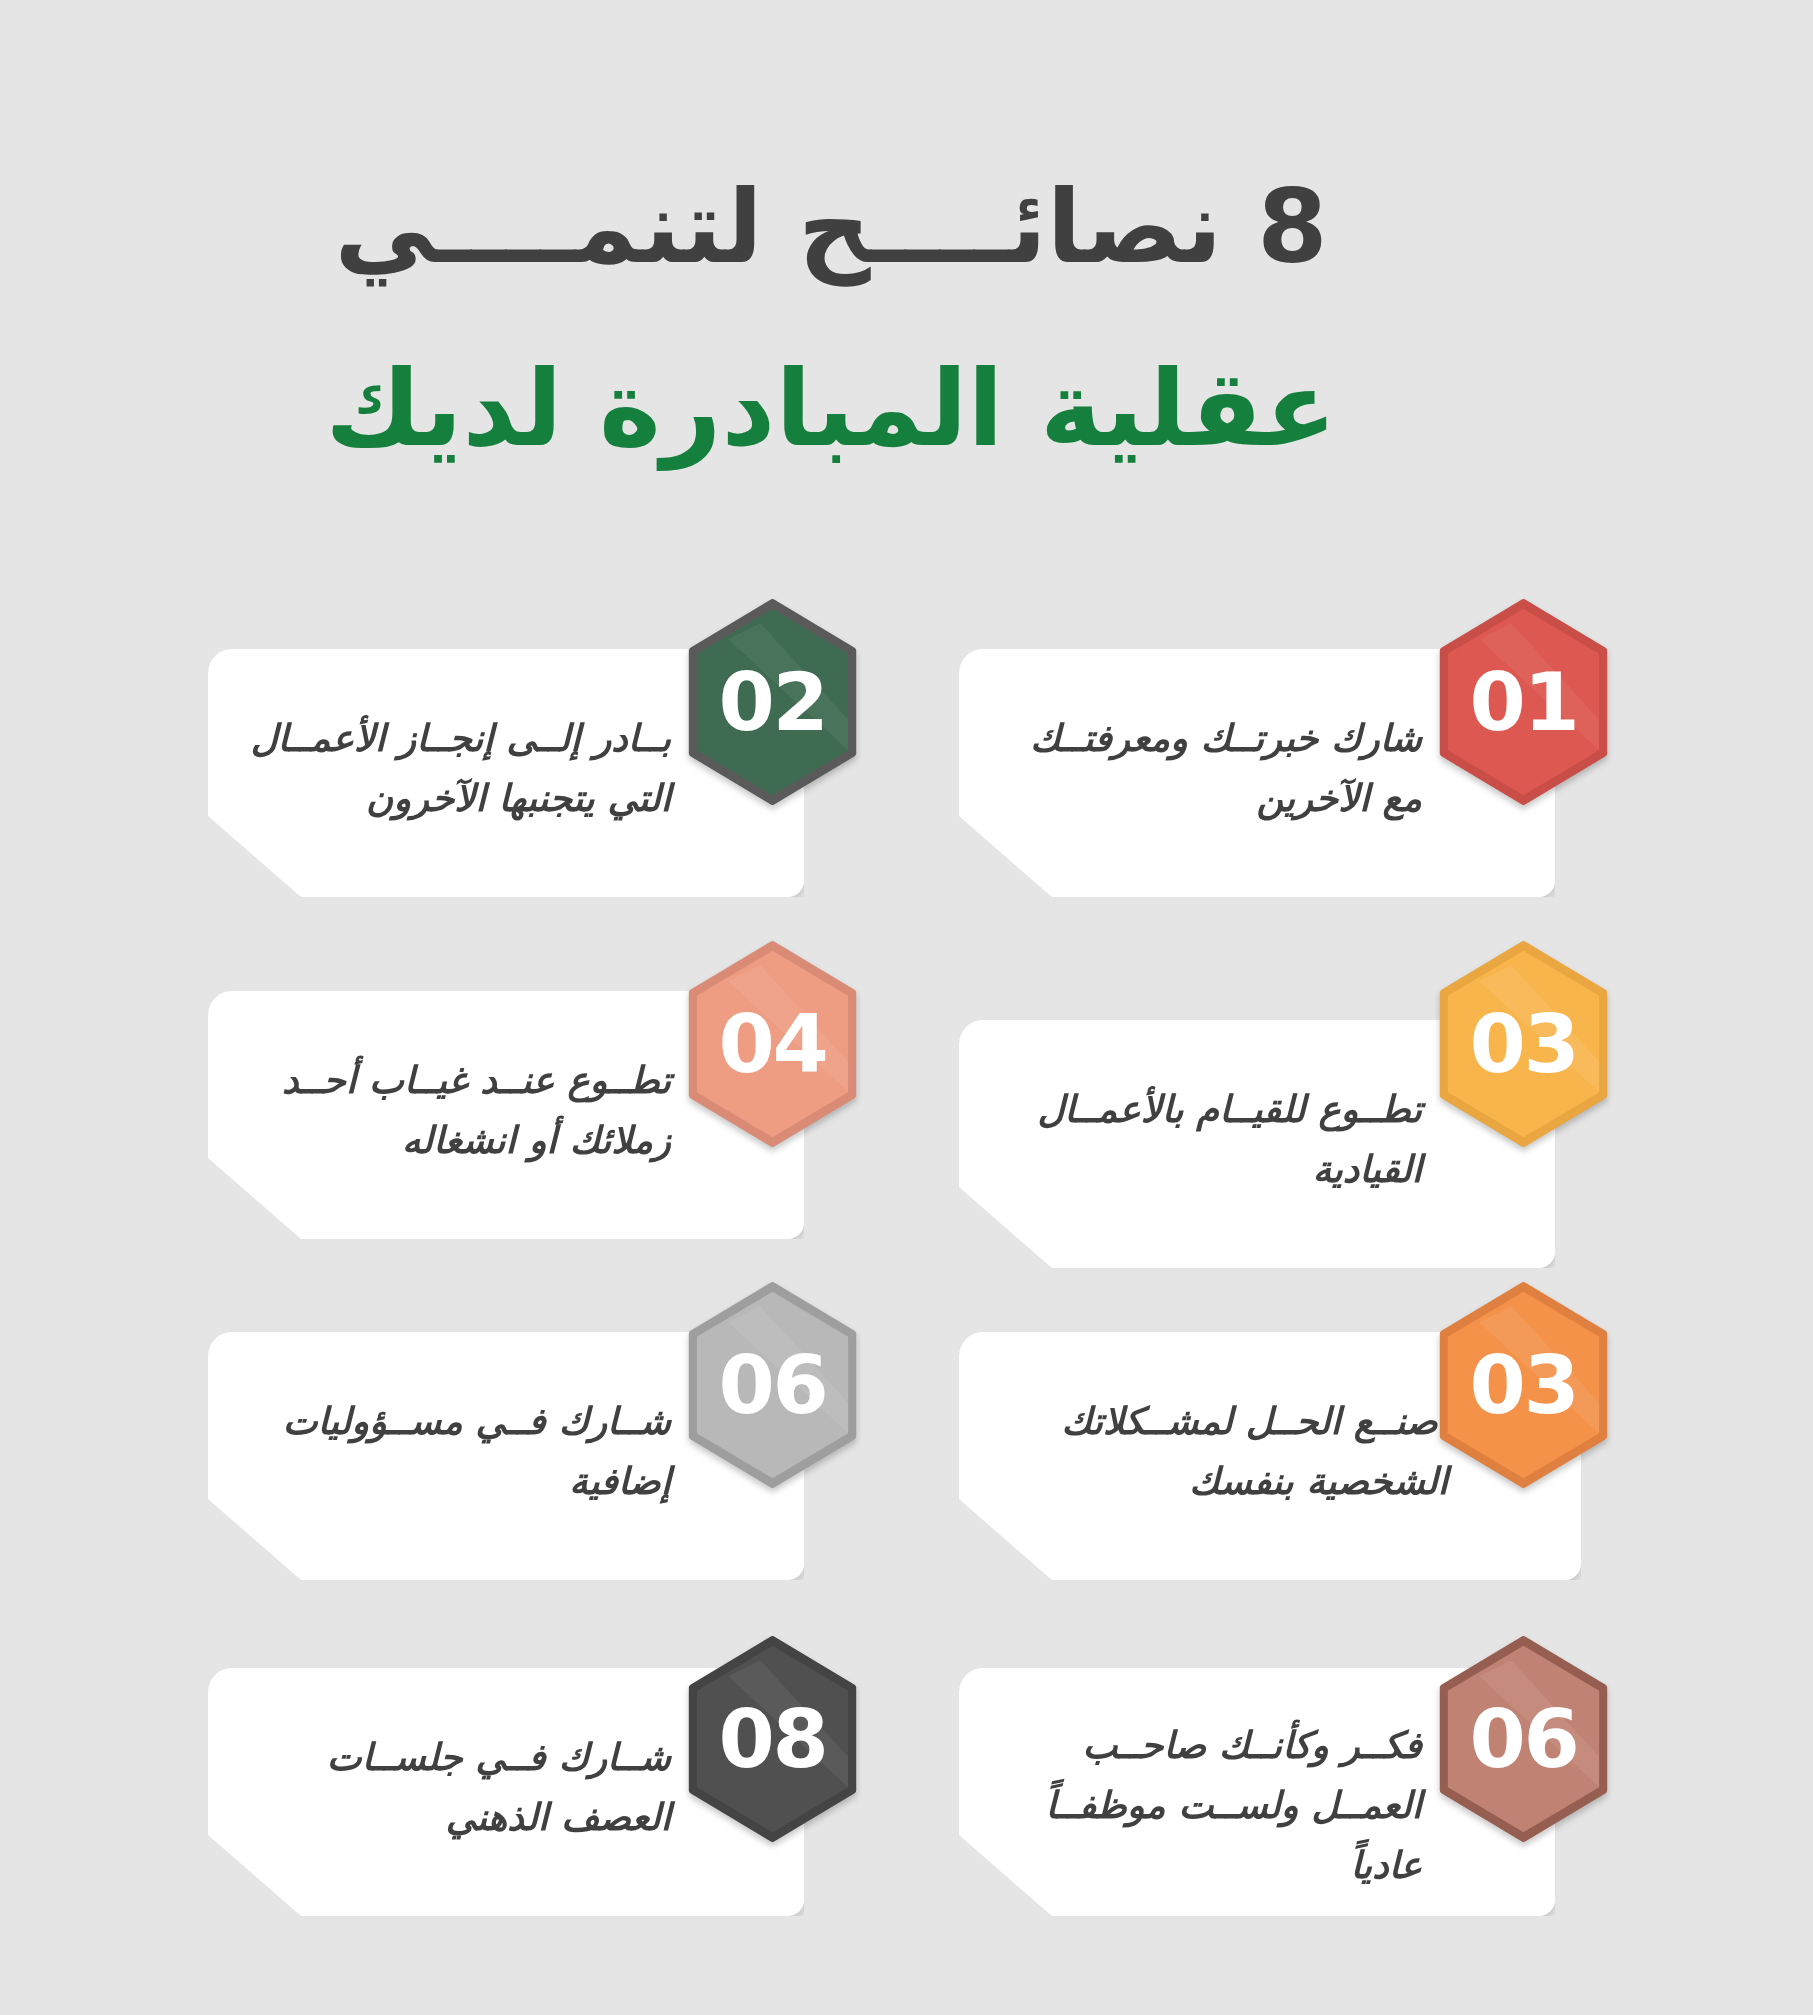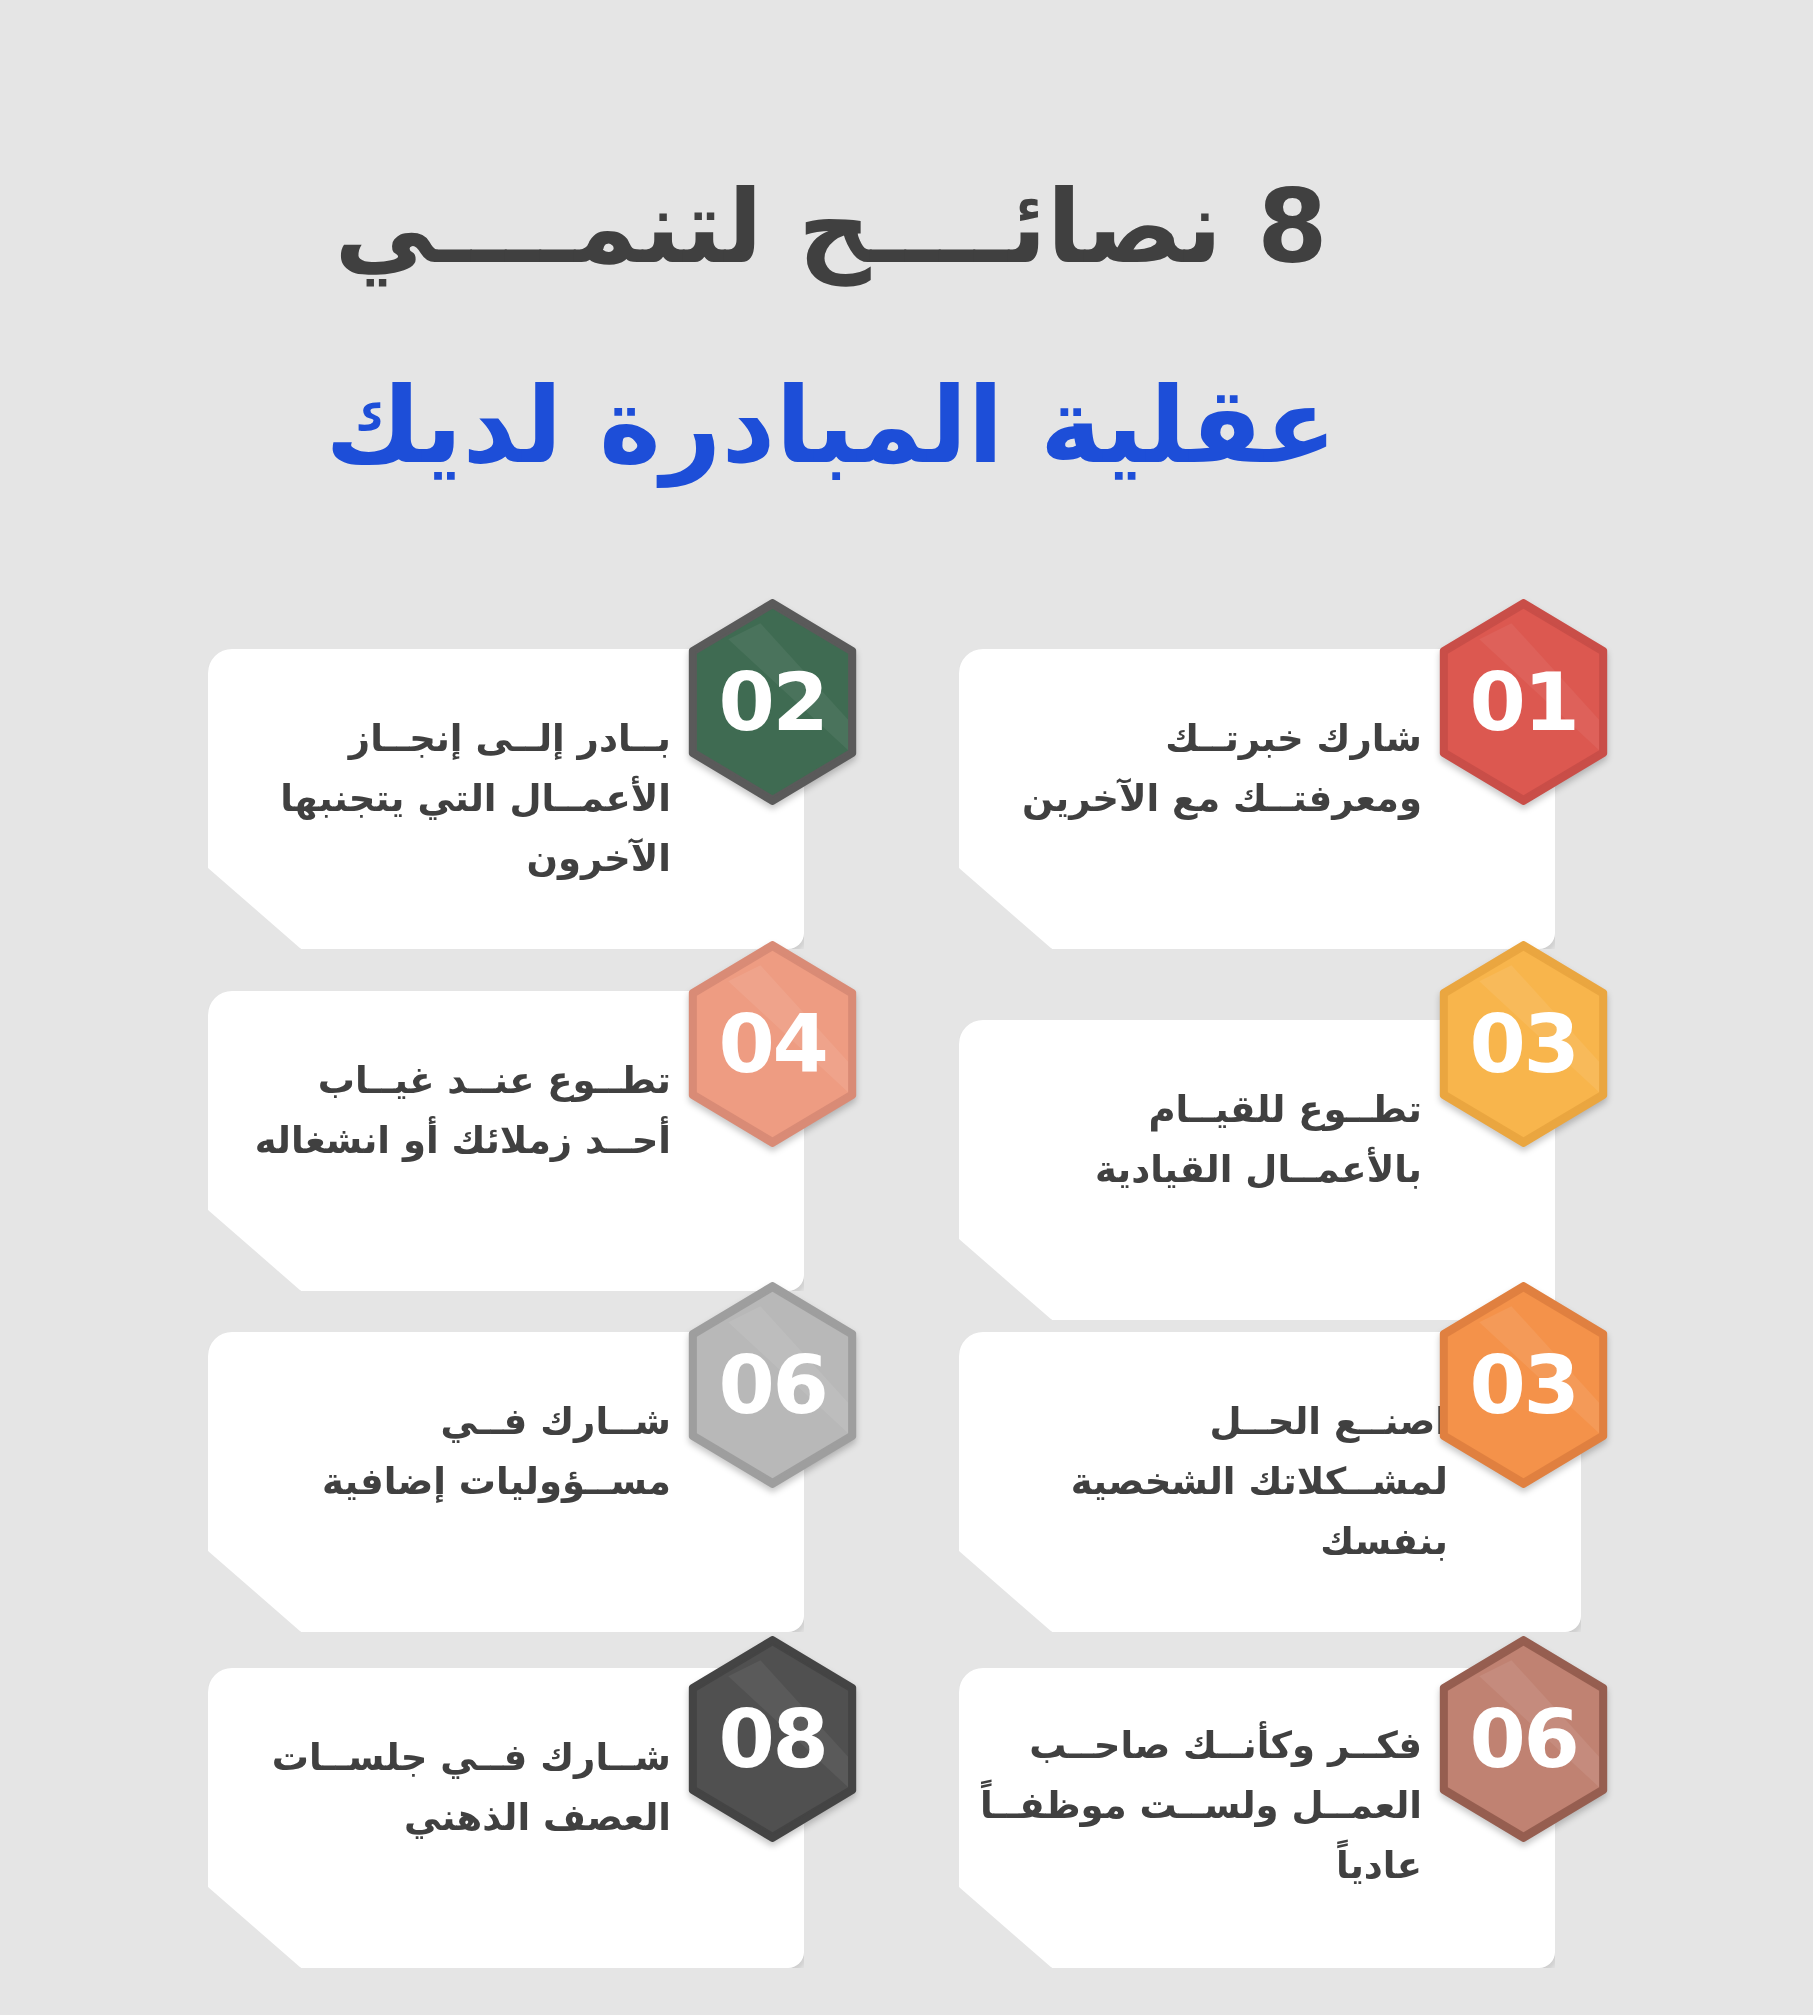--- a/index.html
+++ b/index.html
@@ -5,27 +5,28 @@
   html, body { margin:0; padding:0; }
   body {
     width:1814px; height:2267px; background:#e5e5e5; position:relative; overflow:hidden;
     font-family:"DejaVu Sans", sans-serif;
   }
   .title {
     position:absolute; left:0; width:1662px; text-align:center; direction:rtl;
     font-family:"DejaVu Sans", sans-serif; font-weight:bold; line-height:1;
   }
   .title-1 { top:177px; font-size:101px; color:#404040; letter-spacing:1.6px; }
-  .title-2 { top:374px; font-size:105px; color:#1d4ed8; }
+  .title-2 { top:357px; font-size:105px; color:#15803d; }
 
   .card {
-    position:absolute; width:596px; height:300px; background:#ffffff;
+    position:absolute; width:596px; height:248px; background:#ffffff;
     border-radius:24px 16px 16px 16px;
     box-shadow: 1.6px 4px 5.6px rgba(0,0,0,0.10);
     clip-path: polygon(0 0, 100% 0, 100% 100%, 93px 100%, 0 calc(100% - 81px));
+    font-style: italic;
   }
   .card-text {
     position:absolute; right:133px; top:60px; width:443px;
     direction:rtl; text-align:right;
     font-family:"DejaVu Sans", sans-serif; font-weight:bold;
     font-size:37px; line-height:60px; color:#404040;
   }
   .hex {
     position:absolute; width:151px; height:206px;
   }

